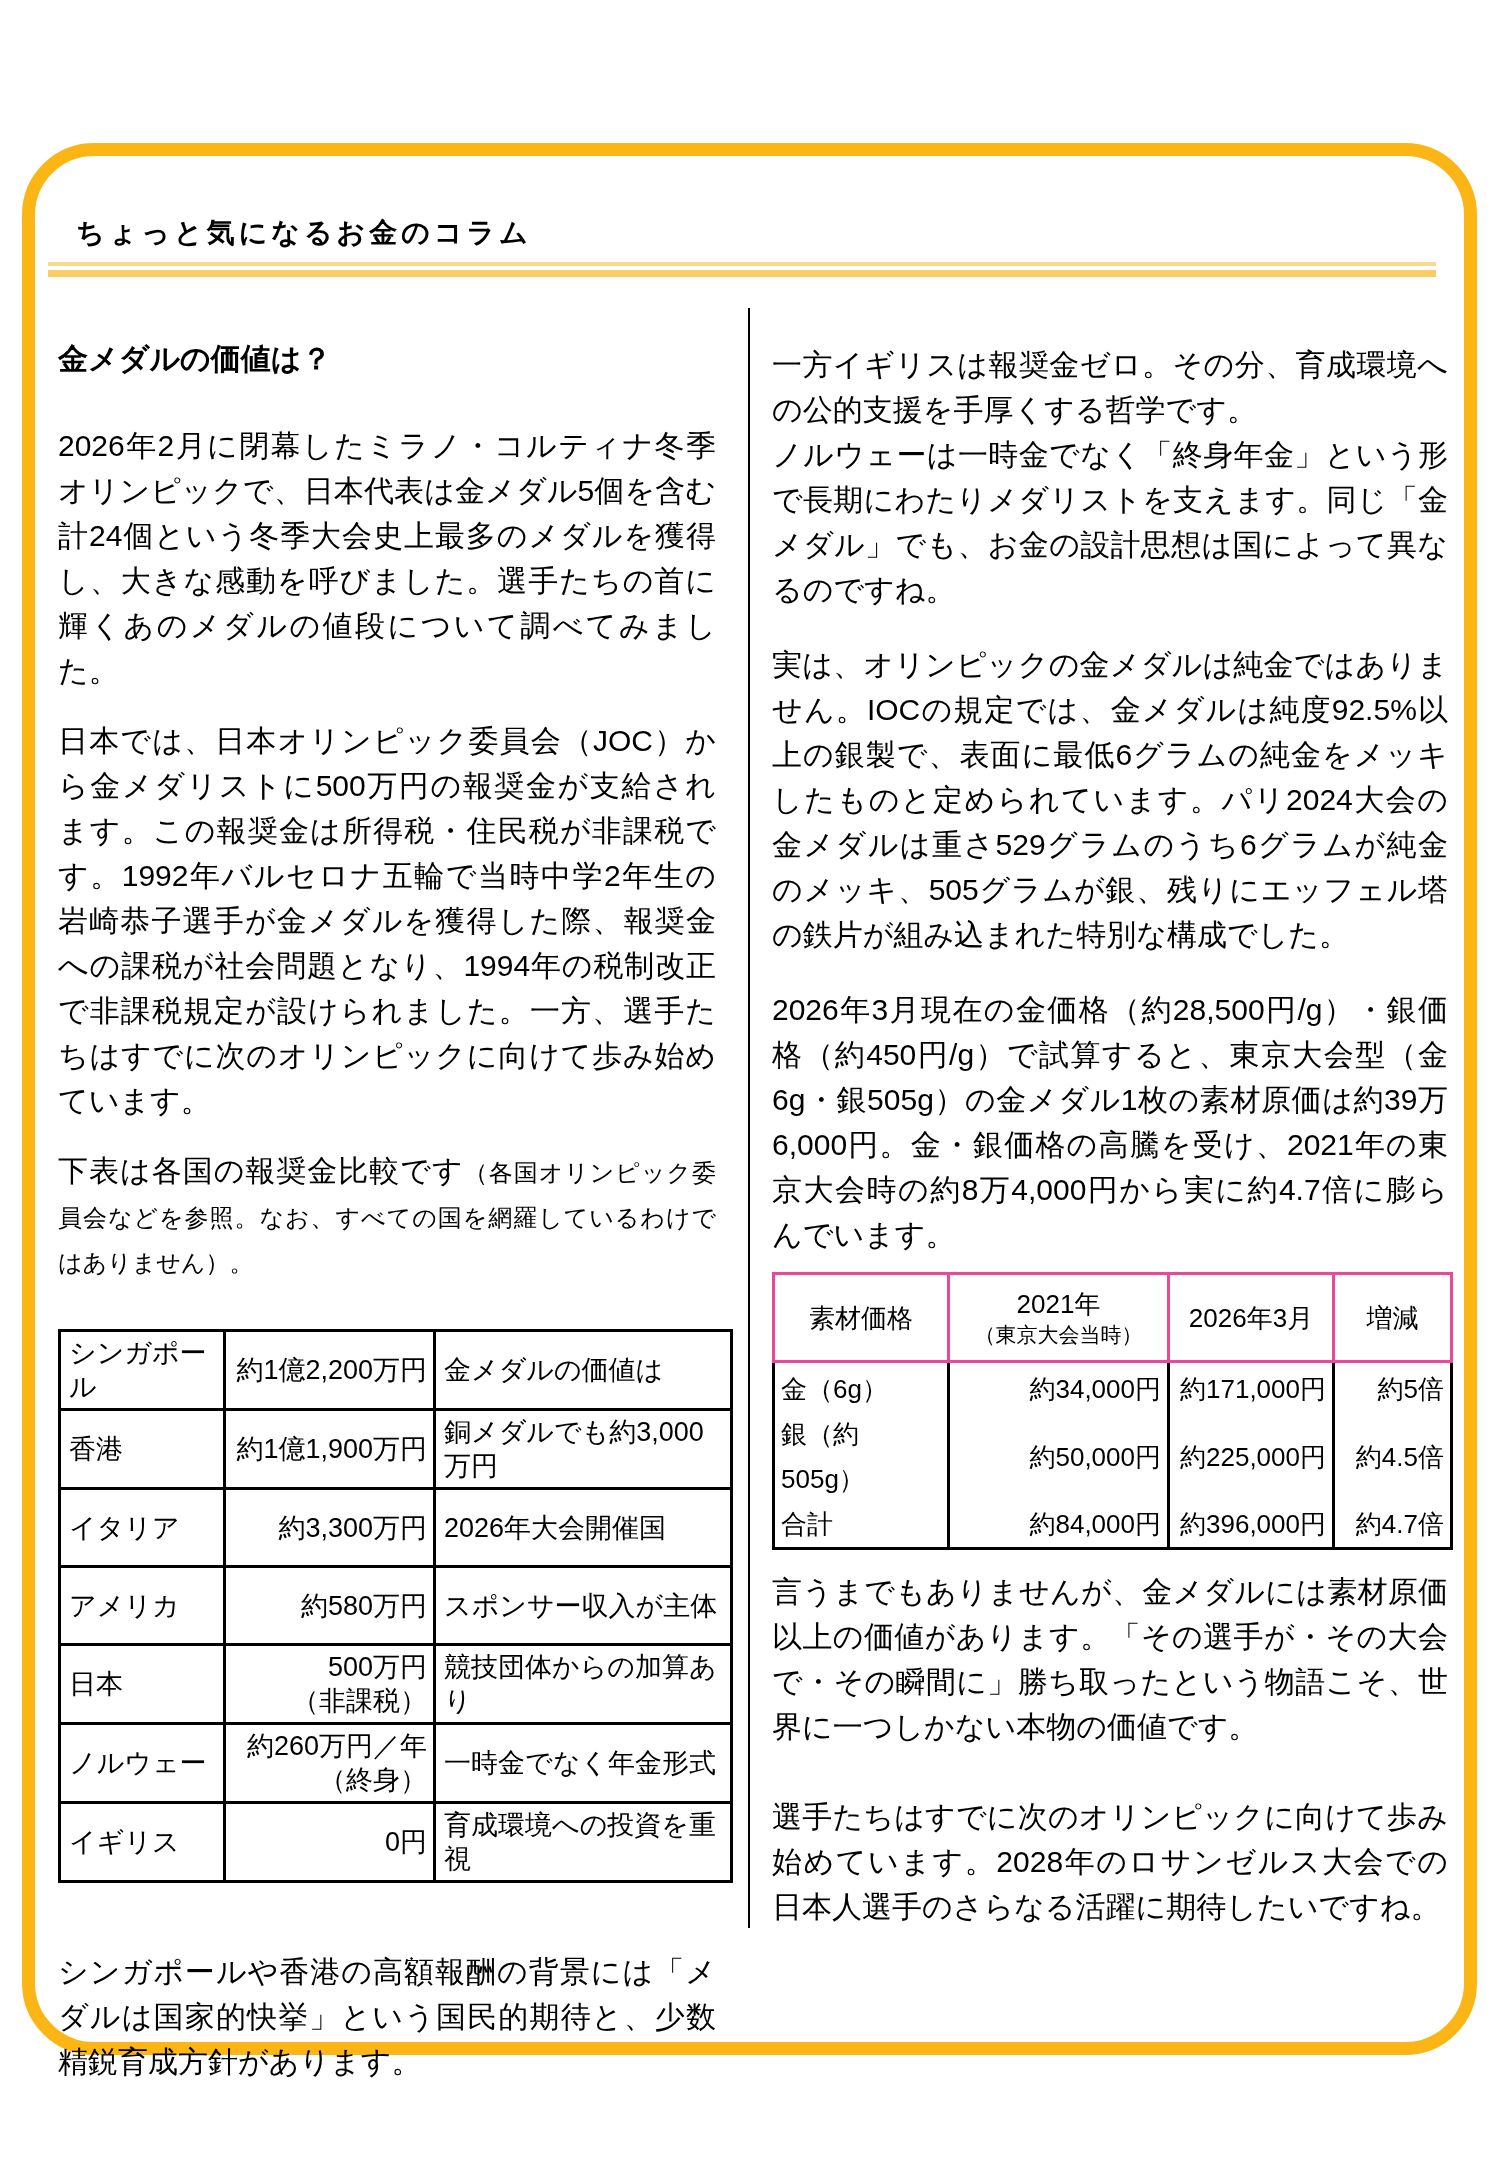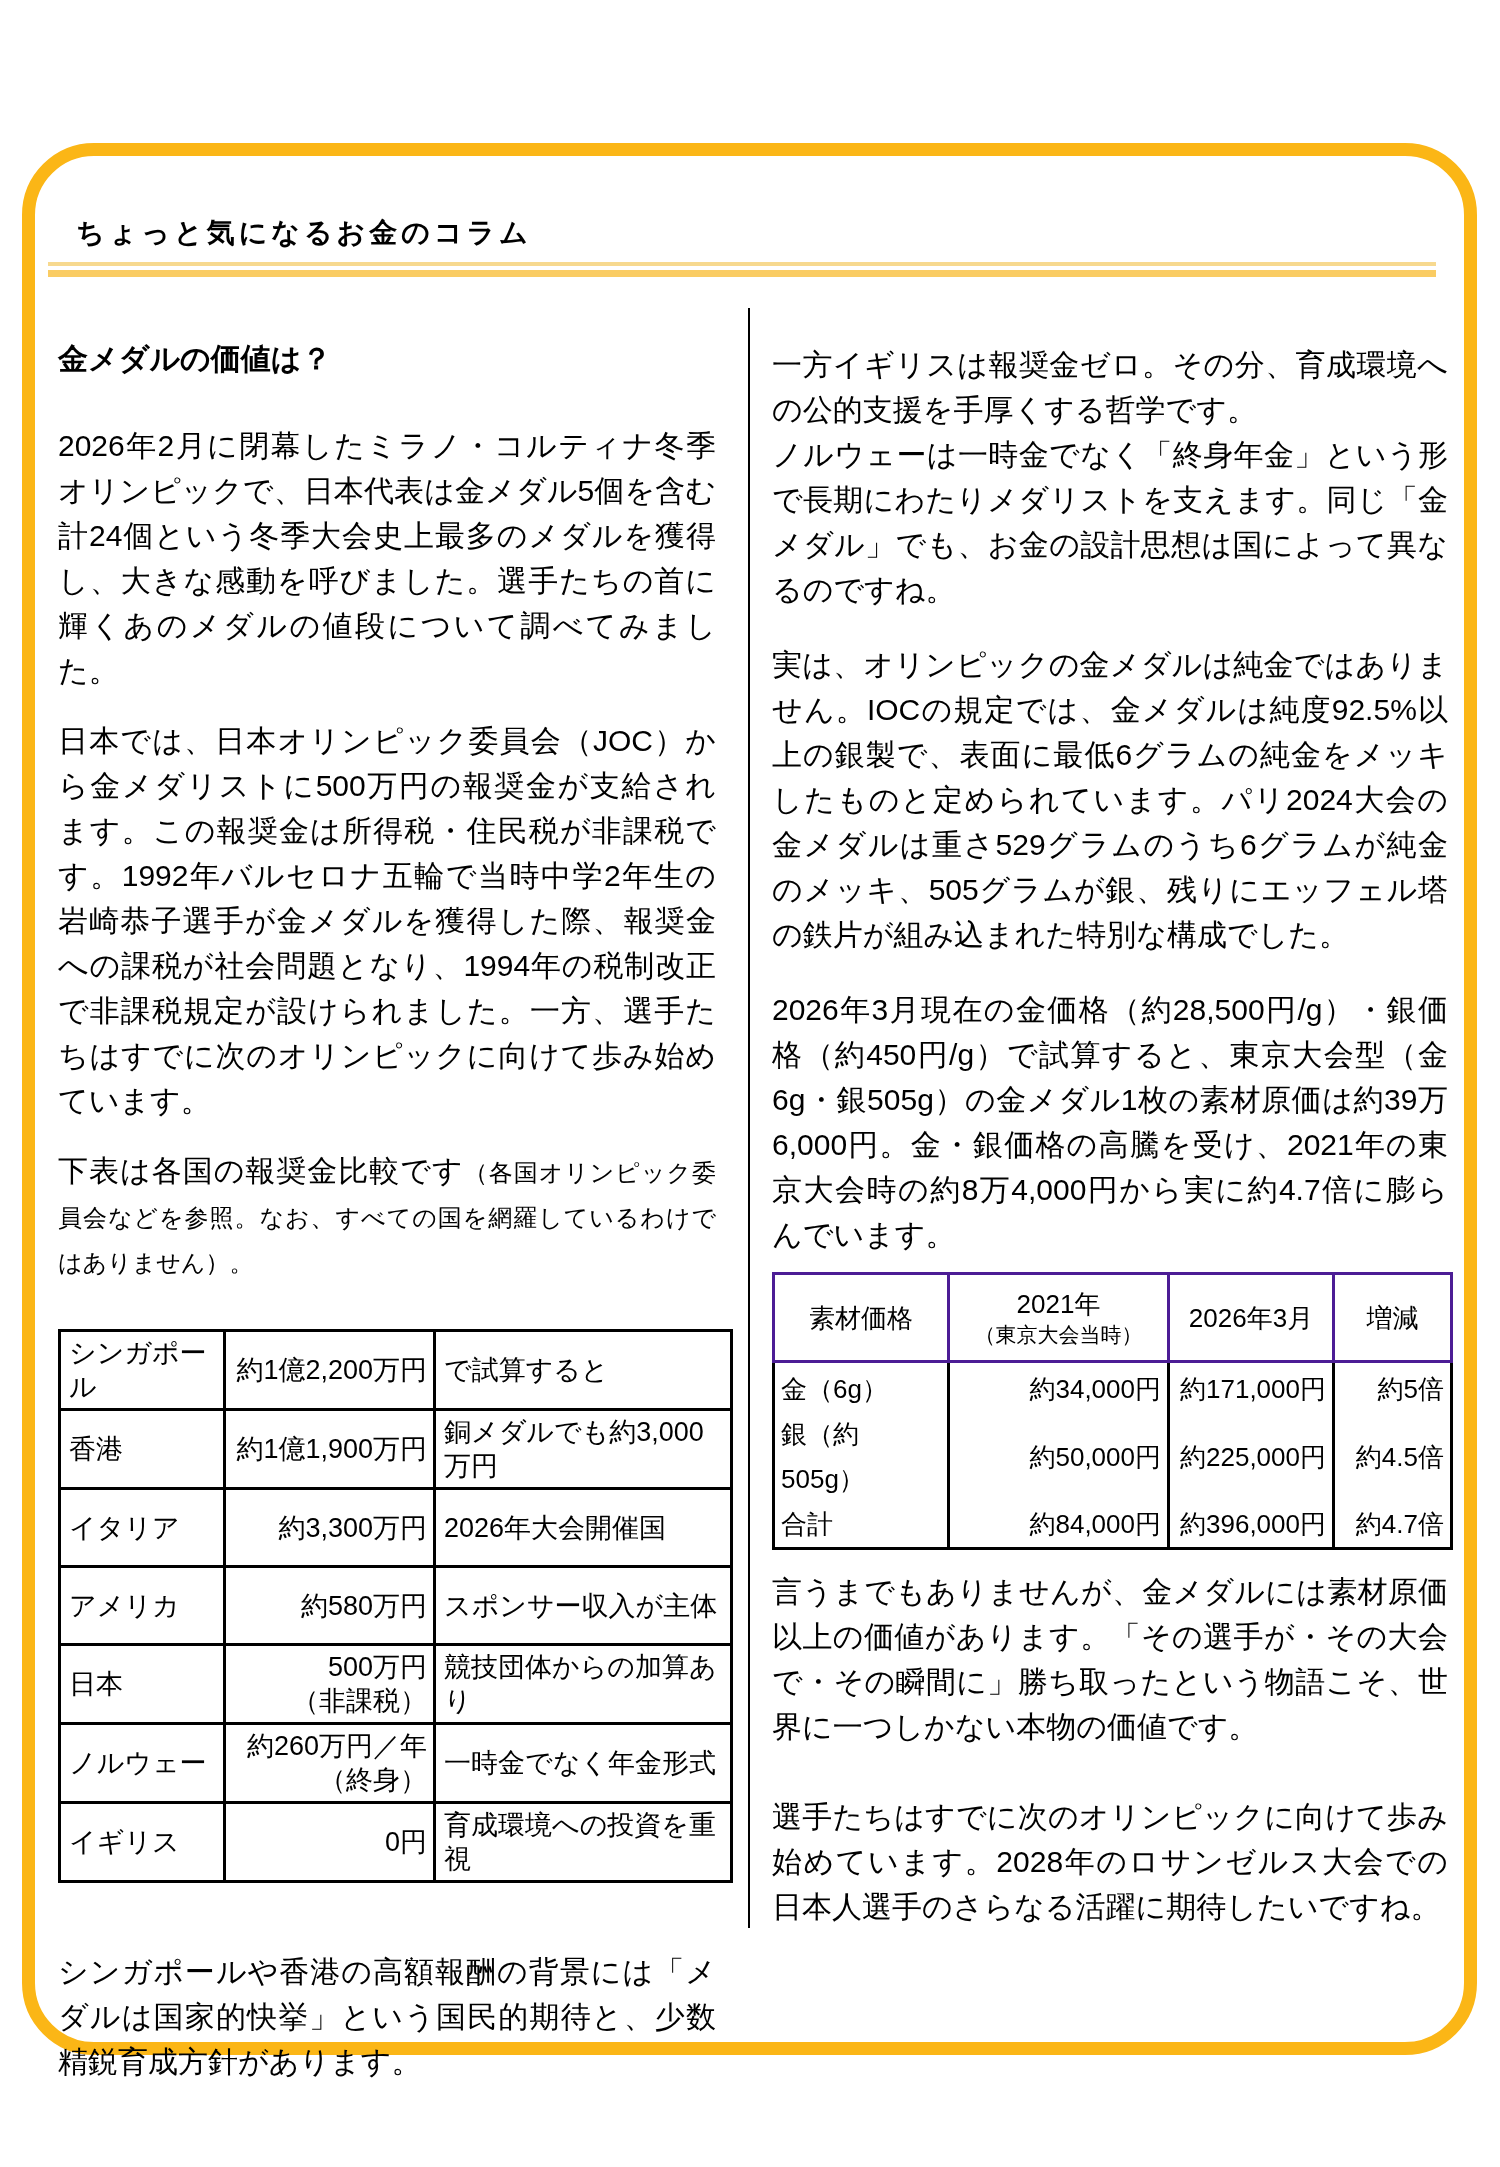--- a/index.html
+++ b/index.html
@@ -49,21 +49,21 @@
   .reward-table tr{height:78px;}
   .reward-table .country-cell{text-align:left;}
   .reward-table .amount-cell{text-align:right;padding-right:6px;}
   .reward-table .note-cell{text-align:left;padding-left:8px;}
   .amt-line{display:block;line-height:34px;}
 
   .closing{margin-top:66px;}
 
   .material-table{width:678px;margin-top:15px;border:3px solid #000;}
   .material-table th{
-    border:3px solid #4c1d95;font-weight:normal;font-size:26px;
+    border:3px solid #ec4899;font-weight:normal;font-size:26px;
     text-align:center;vertical-align:middle;height:88px;padding:2px 4px;line-height:32px;
   }
   .material-table .h-main{display:block;line-height:34px;}
   .material-table .h-sub{display:block;font-size:21px;line-height:28px;}
   .material-table td{
     border:3px solid #000;border-top:0;border-bottom:0;
     font-size:26px;height:45px;line-height:45px;padding:0 6px;
   }
   .material-table .item-cell{text-align:left;}
   .material-table .price-cell{text-align:right;}
@@ -99,21 +99,21 @@
         <col style="width:210px">
         <col style="width:297px">
       </colgroup>
     <tbody>
       <tr>
         <td class="country-cell">シンガポール</td>
         <td class="amount-cell">
             <span class="amt-line">約1億2,200万円</span>
             <span class="amt-line"></span>
           </td>
-        <td class="note-cell">で試算すると</td>
+        <td class="note-cell">金メダルの価値は</td>
       </tr>
       <tr>
         <td class="country-cell">香港</td>
         <td class="amount-cell">
             <span class="amt-line">約1億1,900万円</span>
             <span class="amt-line"></span>
           </td>
         <td class="note-cell">銅メダルでも約3,000万円</td>
       </tr>
       <tr>

